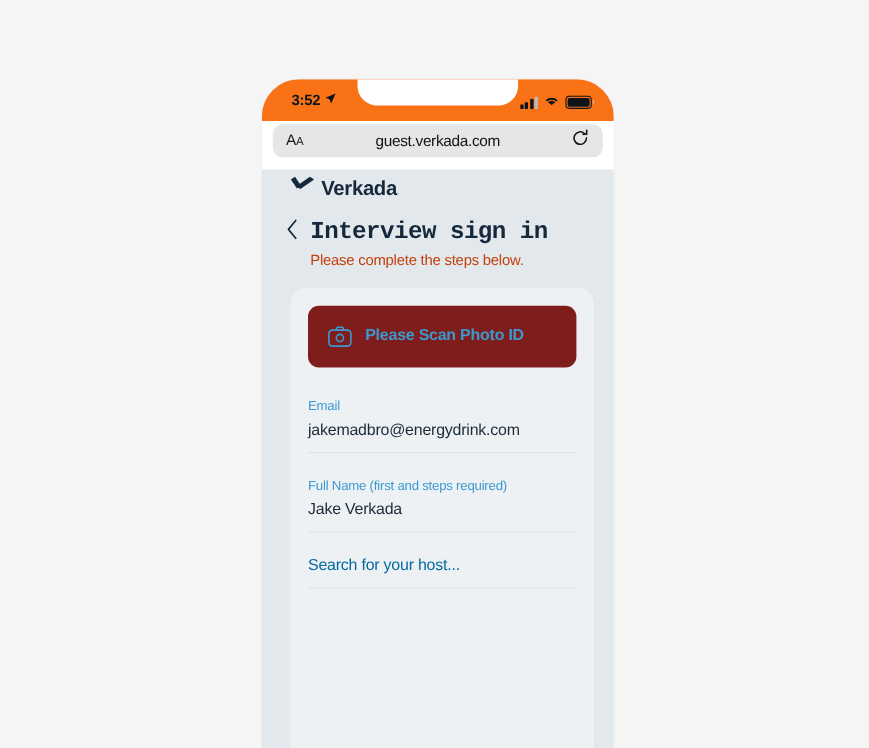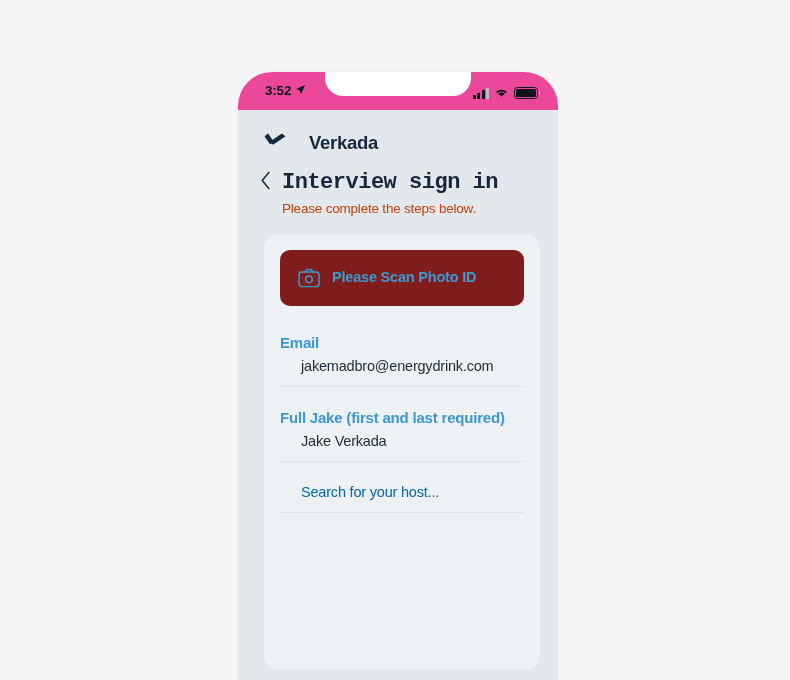--- a/index.html
+++ b/index.html
@@ -25,21 +25,21 @@
     background: #ffffff;
     border-radius: 34px 34px 0 0;
     overflow: hidden;
     box-shadow: 0 0 0 0.5px rgba(0,0,0,0.05);
   }
 
   
   .statusbar {
     position: relative;
     height: 38px;
-    background: #ec4899;
+    background: #f97316;
   }
   .notch {
     position: absolute;
     left: 50%;
     transform: translateX(-50%);
     top: 0;
     width: 146px;
     height: 24px;
     background: #ffffff;
     border-radius: 0 0 18px 18px;
@@ -134,22 +134,22 @@
   
   .page {
     background: #e3e8ec;
     height: 100%;
     padding: 0 0 0 0;
     position: relative;
   }
   .brand {
     display: flex;
     align-items: center;
-    gap: 23px;
-    padding: 22px 0 0 26px;
+    gap: 6px;
+    padding: 6px 0 0 26px;
   }
   .brand-name {
     font-size: 18.5px;
     font-weight: bold;
     color: #16283c;
     letter-spacing: -0.3px;
   }
   .title-row {
     display: flex;
     align-items: center;
@@ -195,30 +195,29 @@
     letter-spacing: -0.2px;
     line-height: 1.35;
   }
   .field {
     padding: 22px 0 0 0;
     border-bottom: 1px solid #dfe3e6;
     padding-bottom: 12px;
   }
   .field-label {
     color: #3a9ad0;
-    font-size: 15px;
-    font-weight: bold;
+    font-size: 12px;
+    font-weight: normal;
     letter-spacing: -0.2px;
     margin-bottom: 7px;
   }
   .field-value {
     font-size: 14.5px;
     color: #1c2b3a;
     letter-spacing: -0.2px;
-    margin-left: 21px;
   }
   .field-value.placeholder { color: #0369a1; }
   .tile-block { padding-top: 22px; }
   .tile-block.last { padding-top: 14px; }
 
   
   .icon-wrap { flex: 0 0 auto; display: flex; align-items: center; }
 </style>
 </head>
 <body>
@@ -248,20 +247,32 @@
           <path d="M8 3.1 a8.4 8.4 0 0 0-5.9 2.4 L3.4 6.9 a6.5 6.5 0 0 1 9.2 0 l1.3-1.4 A8.4 8.4 0 0 0 8 3.1 Z" fill="#0f1419"></path>
           <path d="M8 6.0 a5.2 5.2 0 0 0-3.6 1.5 l1.3 1.3 a3.4 3.4 0 0 1 4.6 0 l1.3-1.3 A5.2 5.2 0 0 0 8 6.0 Z" fill="#0f1419"></path>
         </svg>
       </span>
       <span class="battery">
           <span></span>
         </span>
     </div>
   </div>
 
+  <div class="urlbar-wrap">
+    <div class="urlbar">
+      <span class="aa"><span class="big">A</span><span class="small">A</span></span>
+      <span class="url-text">guest.verkada.com</span>
+      <span class="reload">
+        <svg width="17" height="17" viewBox="0 0 18 18">
+          <path d="M15 9 a6 6 0 1 1-1.9-4.35" fill="none" stroke="#131313" stroke-width="1.5" stroke-linecap="round"></path>
+          <path d="M15.2 1.6 L15.2 5.3 L11.6 5.3" fill="none" stroke="#131313" stroke-width="1.5" stroke-linecap="round" stroke-linejoin="round"></path>
+        </svg>
+      </span>
+    </div>
+  </div>
 
   <div class="page">
 
     <div class="brand">
       <span>
         <svg width="22" height="17" viewBox="0 0 24 18">
           <path d="M0.5 3.2 L4.6 0.4 L10.6 9.3 L6.5 12.1 Z" fill="#16283c"></path>
           <path d="M19.4 0.4 L23.5 3.2 L9.9 12.6 L5.8 9.8 Z" fill="#16283c"></path>
         </svg>
       </span>
@@ -290,21 +301,21 @@
         </span>
         <span class="action-label">Please Scan Photo ID</span>
       </div>
 
       <div class="field">
         <div class="field-label">Email</div>
         <div class="field-value">jakemadbro@energydrink.com</div>
       </div>
 
       <div class="field">
-        <div class="field-label">Full Jake (first and last required)</div>
+        <div class="field-label">Full Name (first and steps required)</div>
         <div class="field-value">Jake Verkada</div>
       </div>
 
       <div class="field">
         <div class="field-value placeholder">Search for your host...</div>
       </div>
 
 
       <div class="tile-block last">
         

